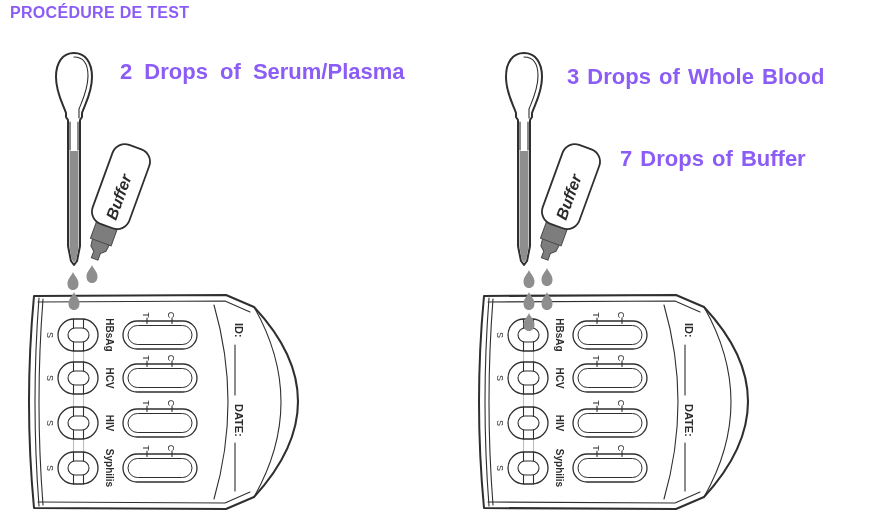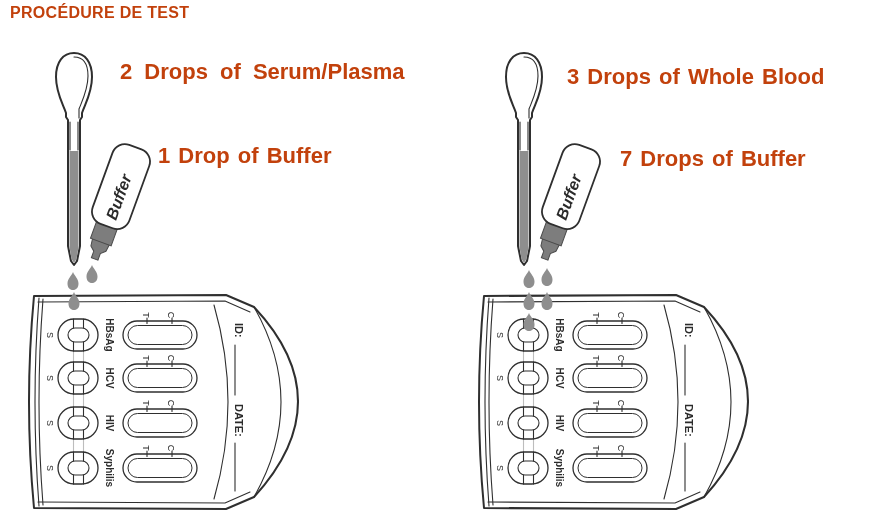--- a/index.html
+++ b/index.html
@@ -1,18 +1,18 @@
 <!DOCTYPE html>
 <html><head>
 <meta charset="utf-8">
 <style>
   html,body{margin:0;padding:0;background:#ffffff;}
   .stage{position:relative;width:869px;height:523px;background:#fff;overflow:hidden;
          font-family:"Liberation Sans",sans-serif;color:#2b2b2b;}
-  .txt{position:absolute;font-weight:bold;white-space:nowrap;color:#c2410c;}
+  .txt{position:absolute;font-weight:bold;white-space:nowrap;color:#8b5cf6;}
   .title{left:10px;top:4px;font-size:16px;letter-spacing:.3px;}
   .l1{left:120px;top:59px;font-size:22px;word-spacing:6px;}
   .l2{left:158px;top:143px;font-size:22px;word-spacing:2px;}
   .r1{left:567px;top:64px;font-size:22px;word-spacing:2px;}
   .r2{left:620px;top:146px;font-size:22px;word-spacing:2px;}
   .or{left:350px;top:351px;font-size:50px;letter-spacing:2px;color:#333;}
   svg.art{position:absolute;left:0;top:0;}
   .ln{fill:none;stroke:#2f2f2f;stroke-width:1.1;stroke-linecap:round;stroke-linejoin:round;}
   .ln2{fill:#ffffff;stroke:#2f2f2f;stroke-width:2;stroke-linejoin:round;}
   .w{fill:#ffffff;stroke:#2f2f2f;}
@@ -20,21 +20,20 @@
   .lt{fill:none;stroke:#bdbdbd;stroke-width:1.1;}
   .ctx{fill:#2b2b2b;font-family:"Liberation Sans",sans-serif;}
 </style>
 </head>
 <body>
 
 <div class="stage">
 
   <div class="txt title">PROCÉDURE DE TEST</div>
   <div class="txt l1">2 Drops of Serum/Plasma</div>
-  <div class="txt l2">1 Drop of Buffer</div>
   <div class="txt r1">3 Drops of Whole Blood</div>
   <div class="txt r2">7 Drops of Buffer</div>
 
   <svg class="art" width="869" height="523" viewBox="0 0 869 523">
 
     <g>
       <path class="ln2" stroke-width="1.6" d="M 74,53 C 63,53 56,62 56,77 C 56,93 63,104 66,113 L 66,117 L 68,120 L 68,246 L 71,261 L 74,265 L 77,261 L 80,246 L 80,120 L 82,117 L 82,113 C 85,104 92,93 92,77 C 92,62 85,53 74,53 Z"></path>
       <path class="ln" stroke-width="0.9" d="M 74,57 C 83,57 88,63 88,76 C 88,89 83,99 79,109 L 79,118"></path>
       <path class="ln" stroke-width="0.8" d="M 70,122 V 150 M 78,122 V 150"></path>
       <path class="gray" d="M 69.5,151 L 78.5,151 L 78.5,247 L 76.5,259 L 74,263 L 71.5,259 L 69.5,247 Z"></path>

